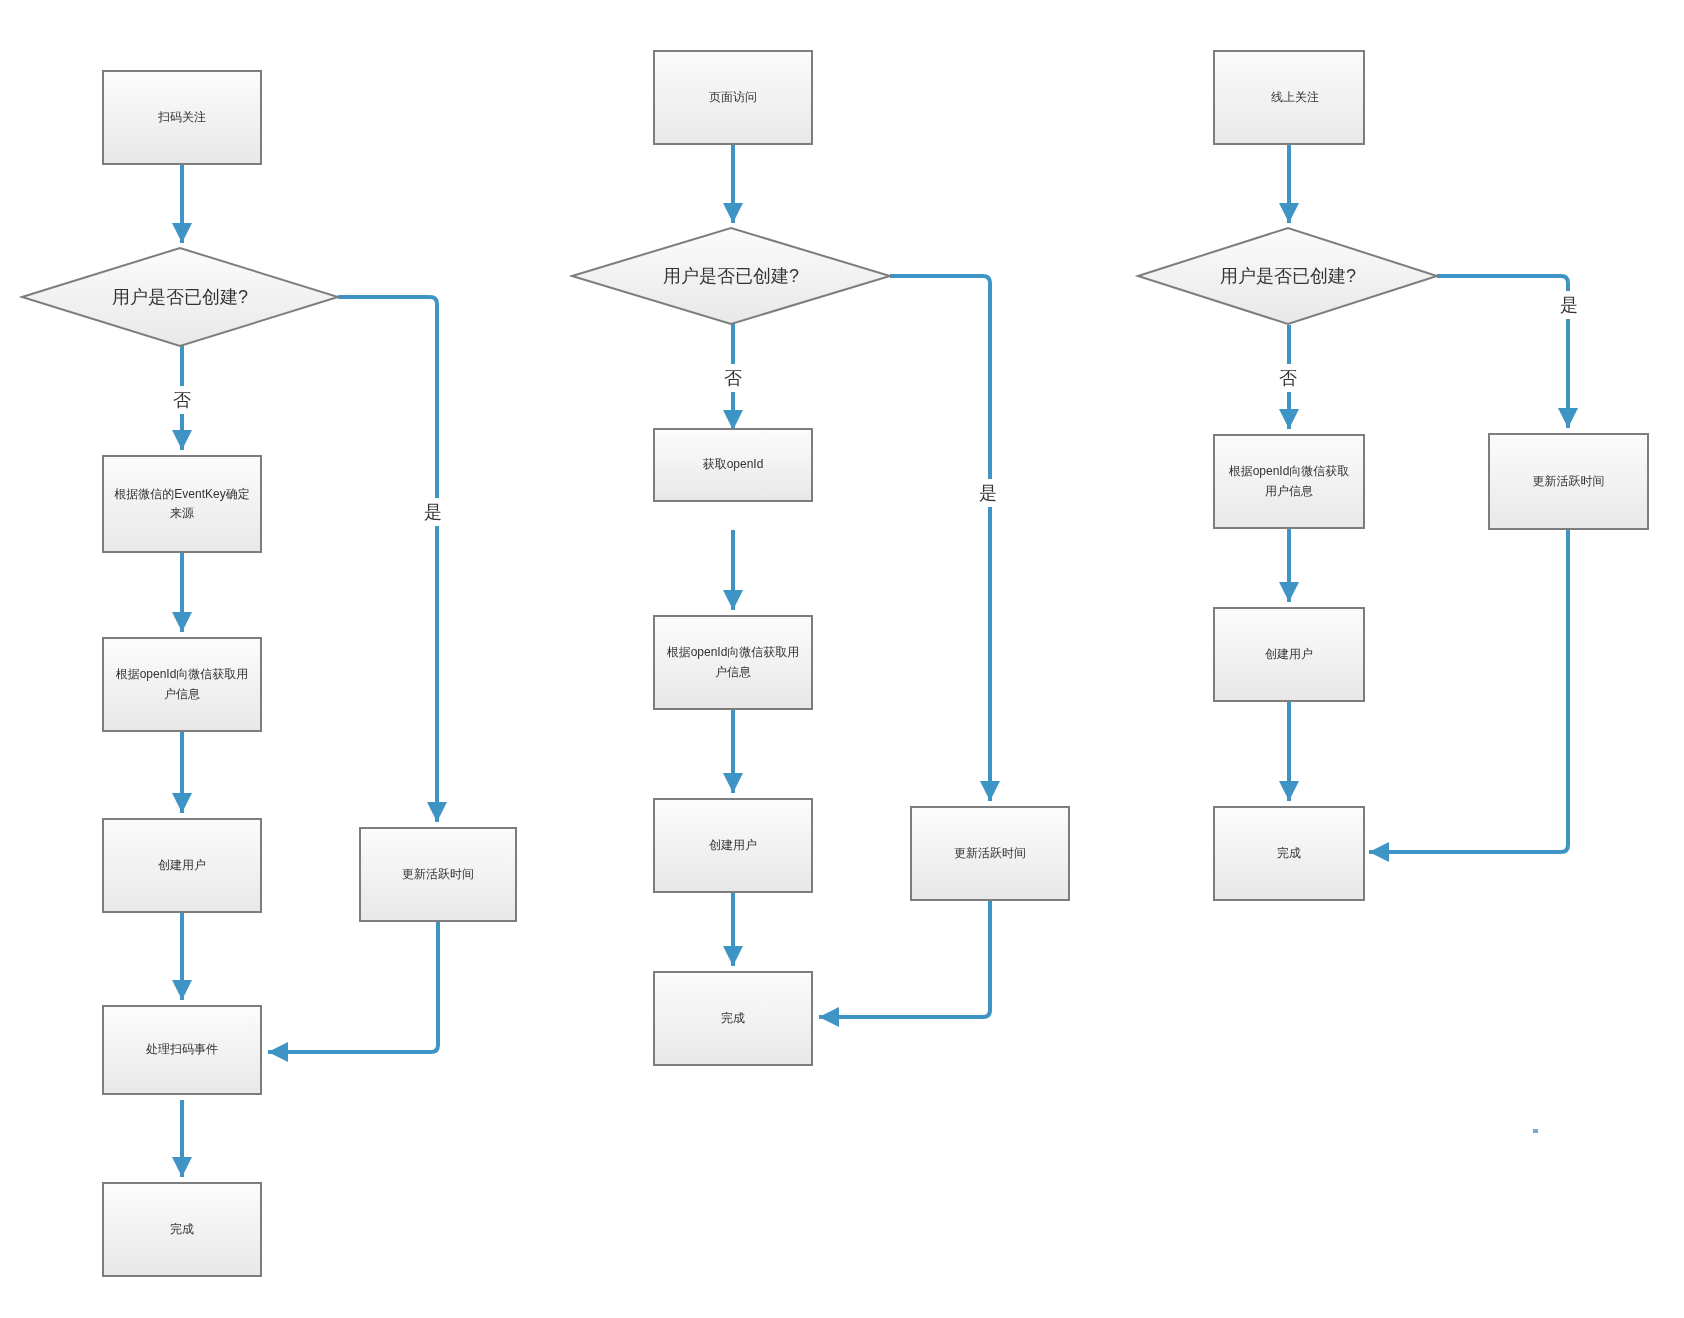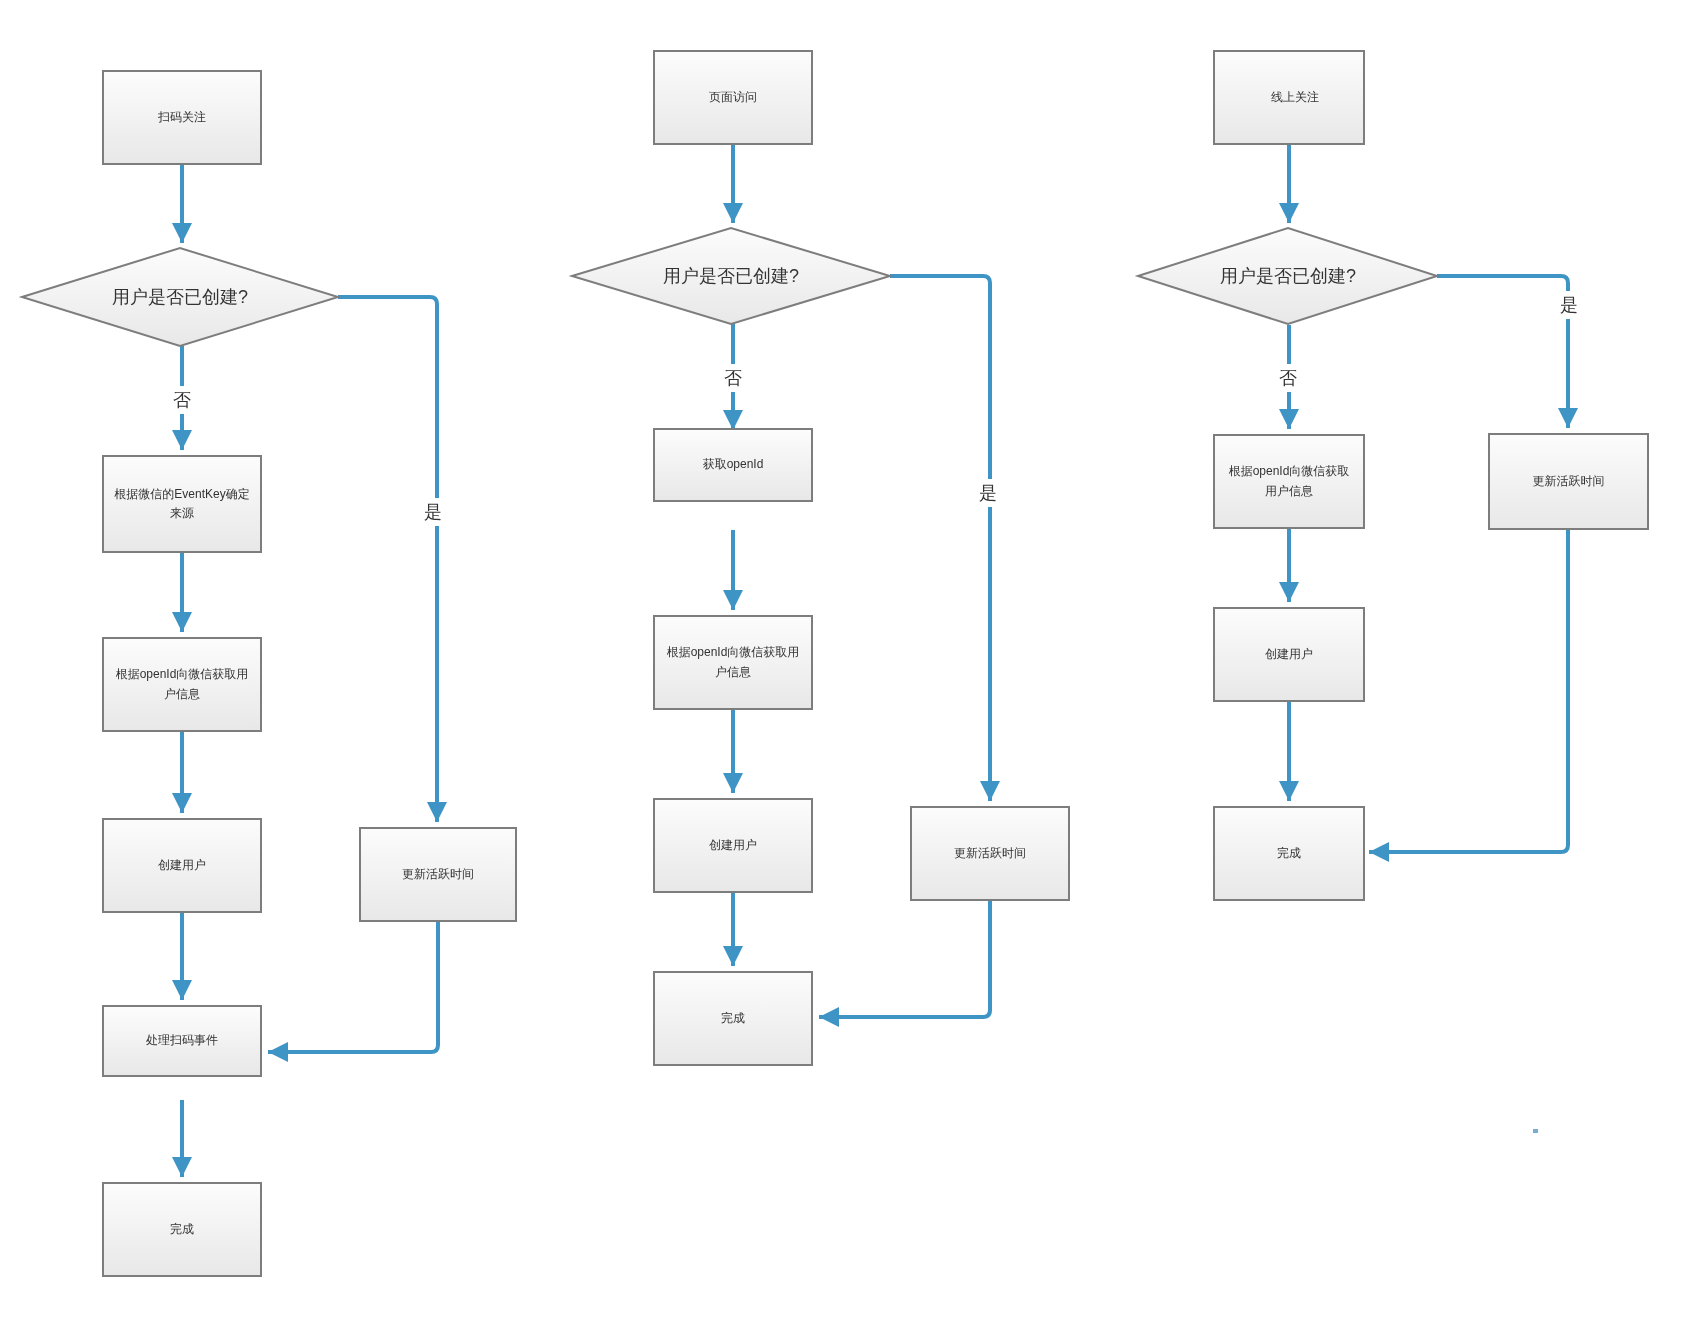--- a/index.html
+++ b/index.html
@@ -82,21 +82,21 @@
   <div class="node" style="left:102px; top:70px; width:160px; height:95px;">扫码关注</div>
 
   <div class="decision-label" style="left:180px; top:297px;">用户是否已创建?</div>
 
   <div class="edge-label" style="left:182px; top:400px;">否</div>
   <div class="edge-label" style="left:433px; top:512px;">是</div>
 
   <div class="node" style="left:102px; top:455px; width:160px; height:98px;">根据微信的EventKey确定来源</div>
   <div class="node" style="left:102px; top:637px; width:160px; height:95px;">根据openId向微信获取用户信息</div>
   <div class="node" style="left:102px; top:818px; width:160px; height:95px;">创建用户</div>
-  <div class="node" style="left:102px; top:1005px; width:160px; height:72px;">处理扫码事件</div>
+  <div class="node" style="left:102px; top:1005px; width:160px; height:90px;">处理扫码事件</div>
   <div class="node" style="left:102px; top:1182px; width:160px; height:95px;">完成</div>
   <div class="node" style="left:359px; top:827px; width:158px; height:95px;">更新活跃时间</div>
 
   <div class="node" style="left:653px; top:50px; width:160px; height:95px;">页面访问</div>
 
   <div class="decision-label" style="left:731px; top:276px;">用户是否已创建?</div>
 
   <div class="edge-label" style="left:733px; top:378px;">否</div>
   <div class="edge-label" style="left:988px; top:493px;">是</div>
 

